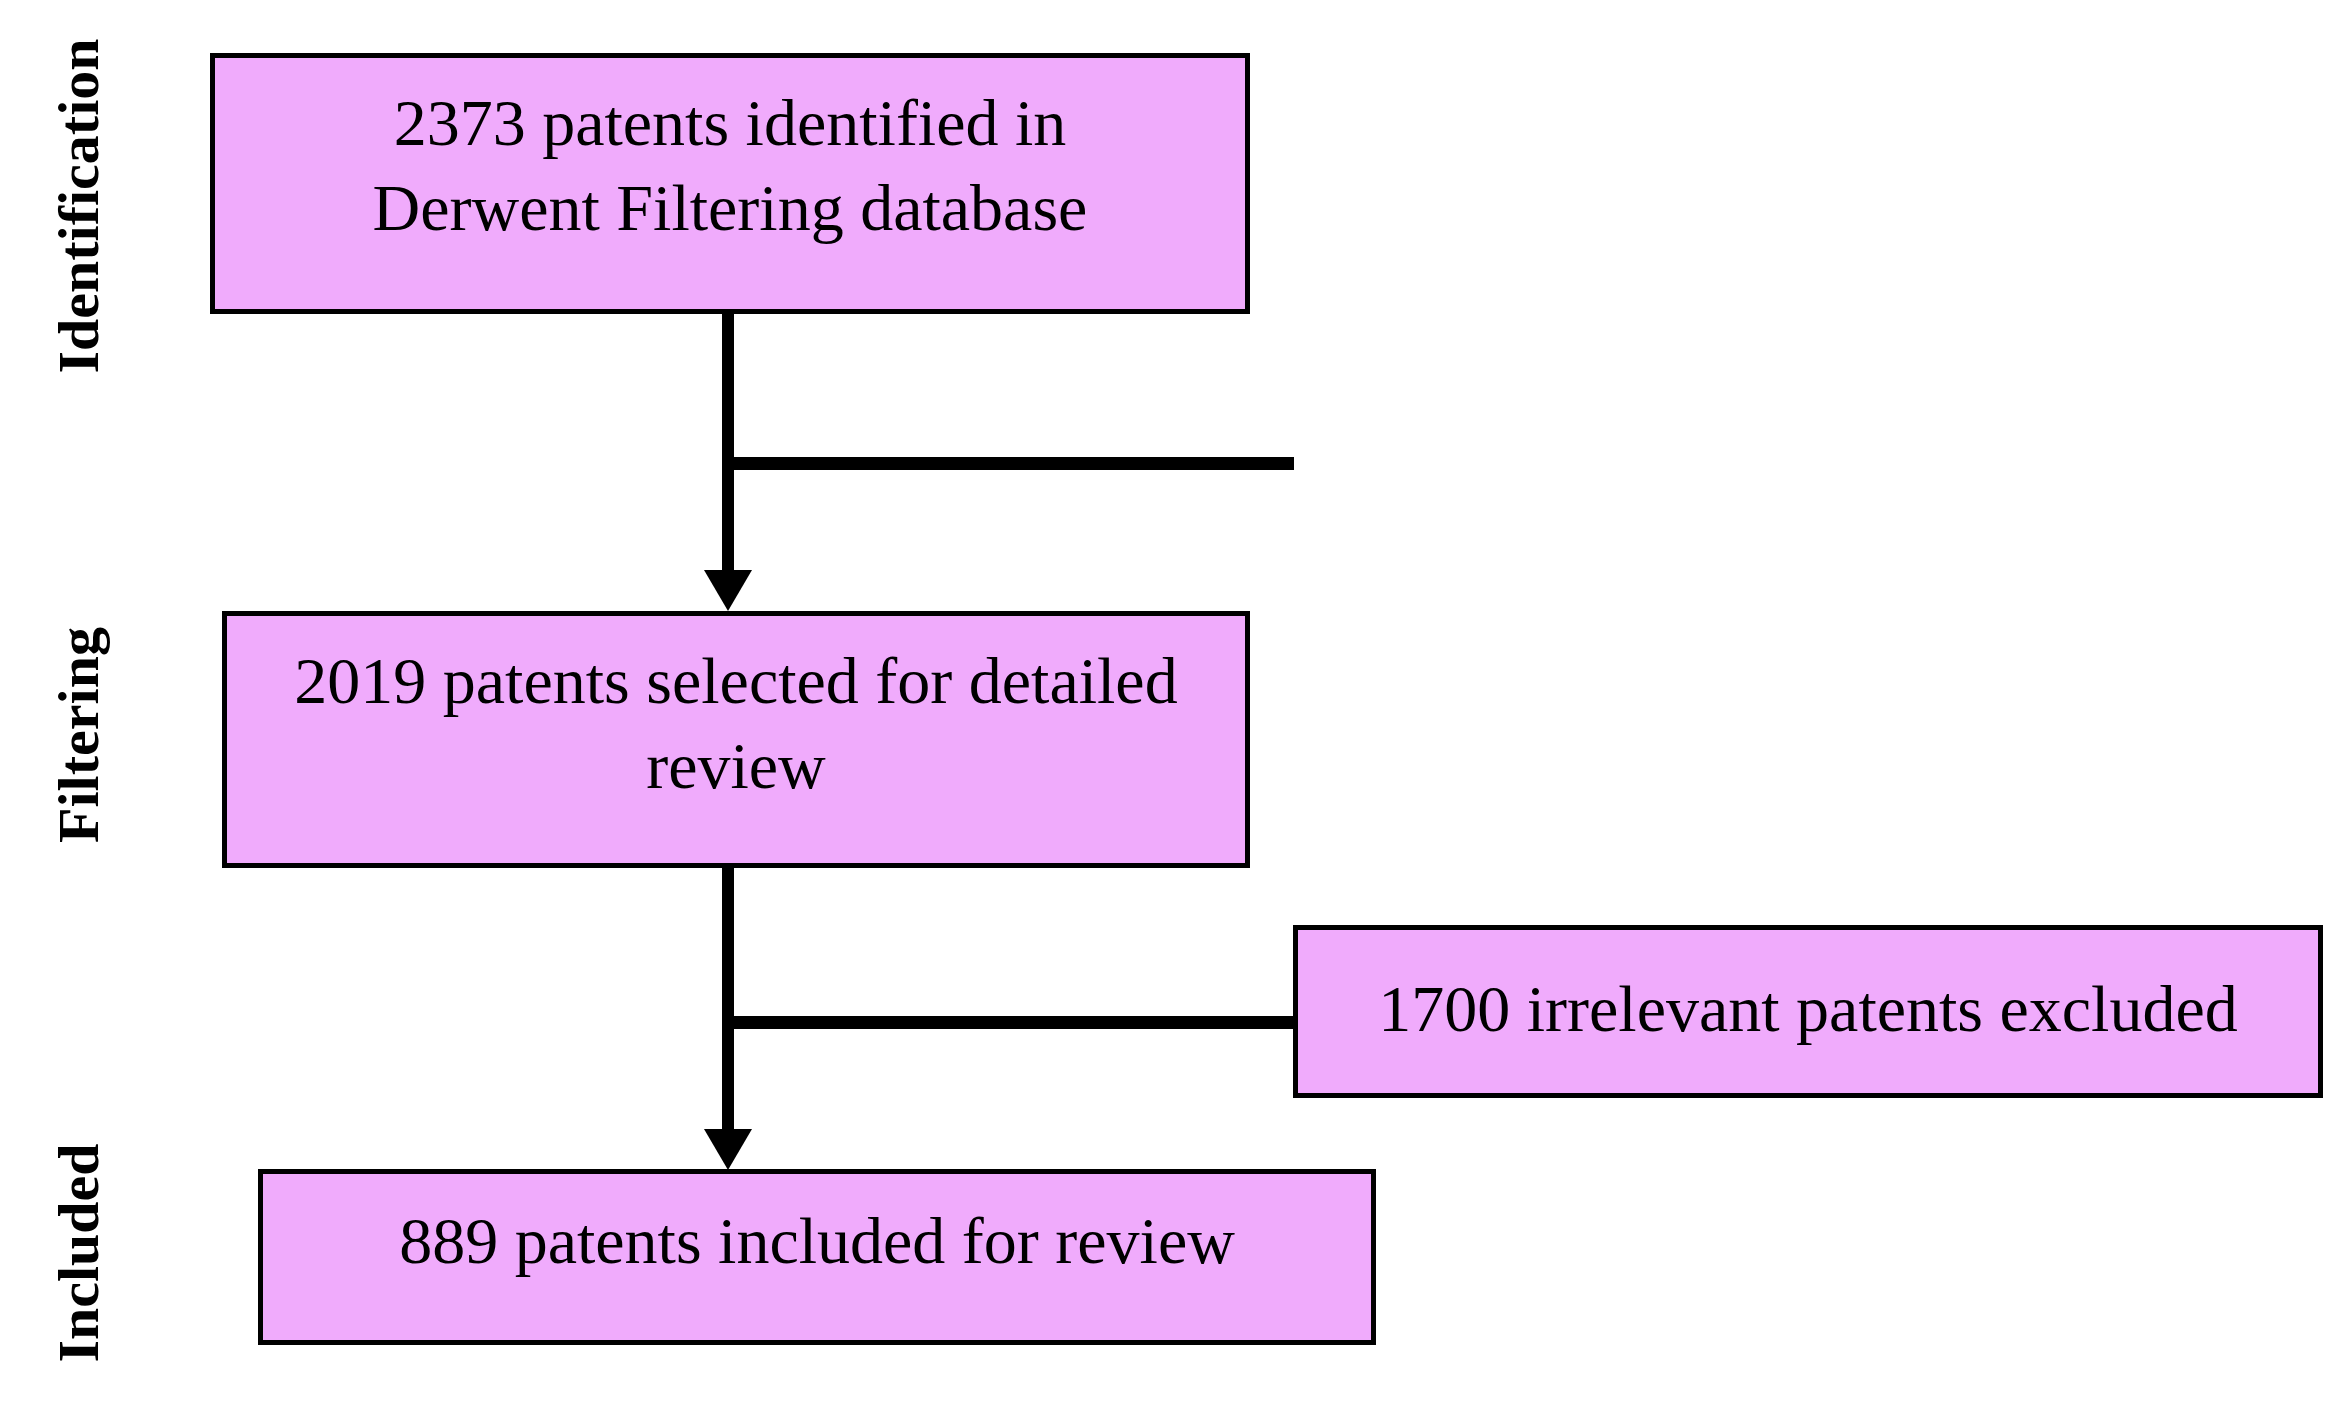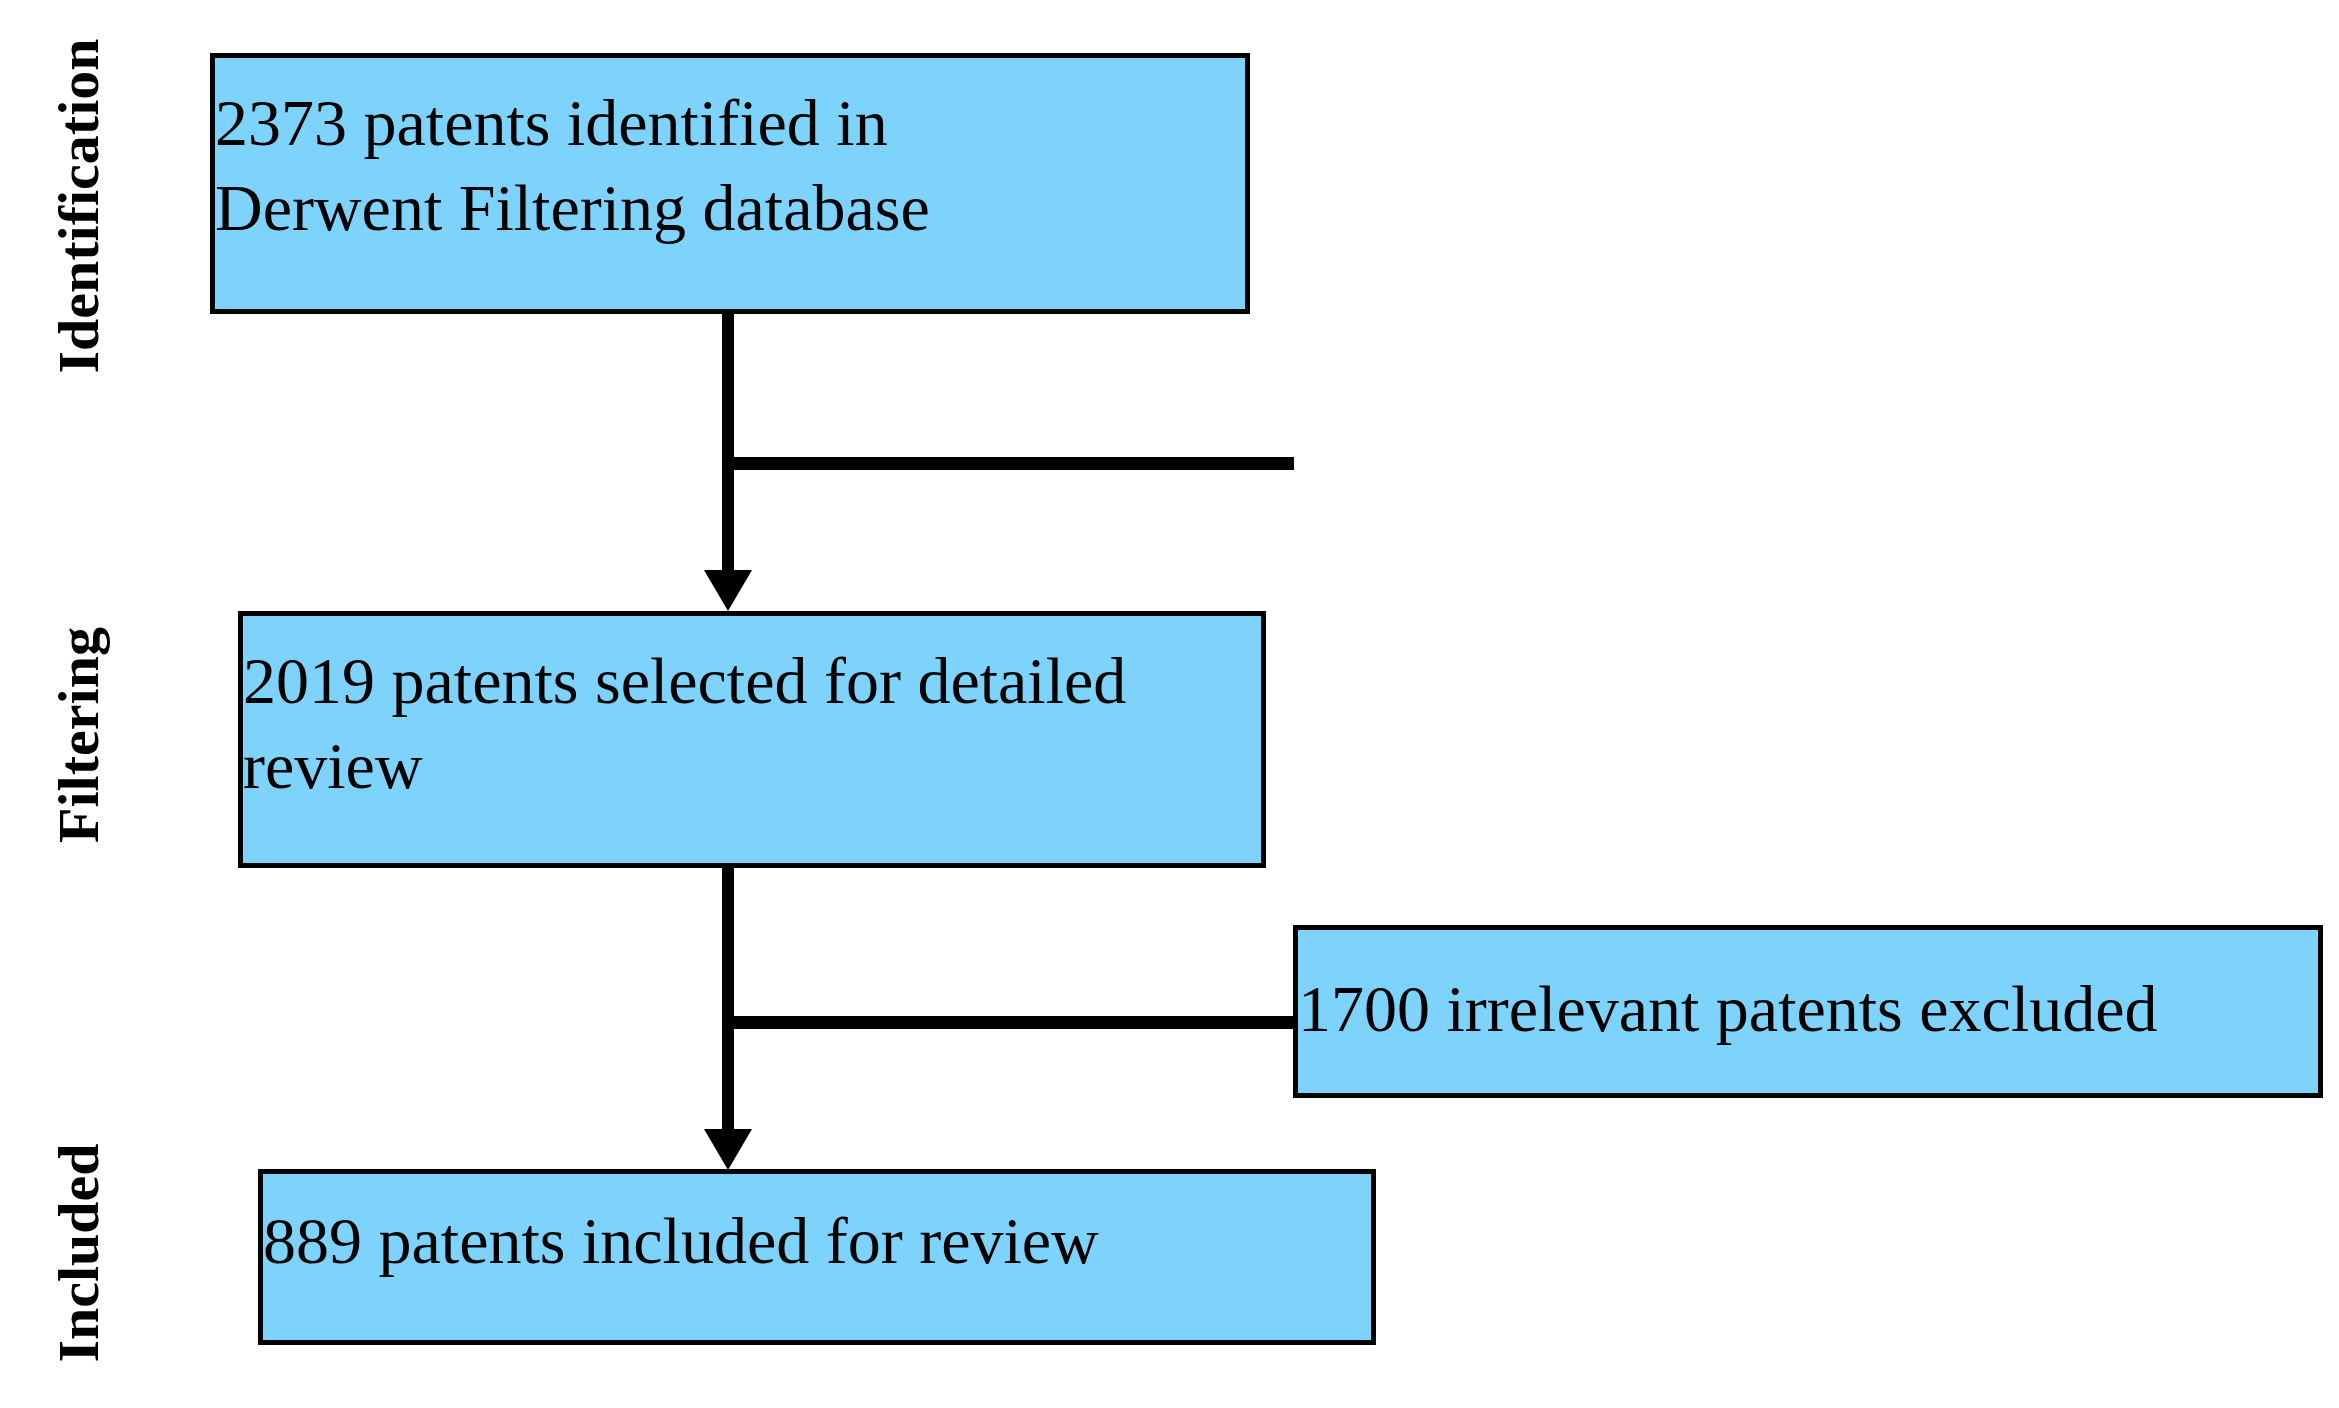--- a/index.html
+++ b/index.html
@@ -14,22 +14,22 @@
     background: #ffffff;
     font-family: "Liberation Serif", "DejaVu Serif", serif;
     color: #000000;
     filter: blur(0.4px);
     overflow: hidden;
   }
   .box {
     position: absolute;
     box-sizing: border-box;
     border: 5px solid #000000;
-    background: #7dd3fc;
-    text-align: left;
+    background: #f0abfc;
+    text-align: center;
     font-size: 66px;
     line-height: 85px;
     color: #000000;
   }
   .box.main {
     padding-top: 22px;
   }
   .box.side {
     padding-top: 36px;
   }
@@ -82,21 +82,21 @@
 
   <div class="vline" style="left:722px; top:866px; width:12px; height:266px;"></div>
   <div class="arrowhead" style="left:704px; top:1129px;"></div>
   <div class="hline" style="left:722px; top:1016px; width:572px; height:13px;"></div>
 
   <div class="box main" style="left:210px; top:53px; width:1040px; height:261px;">
     <span class="line">2373 patents identified in</span>
     <span class="line">Derwent Filtering database</span>
   </div>
 
-  <div class="box main" style="left:238px; top:611px; width:1028px; height:257px;">
+  <div class="box main" style="left:222px; top:611px; width:1028px; height:257px;">
     <span class="line">2019 patents selected for detailed</span>
     <span class="line">review</span>
   </div>
 
   <div class="box main" style="left:258px; top:1169px; width:1118px; height:176px; padding-top:24px;">
     <span class="line">889 patents included for review</span>
   </div>
 
 
   <div class="box side" style="left:1293px; top:925px; width:1030px; height:173px;">

